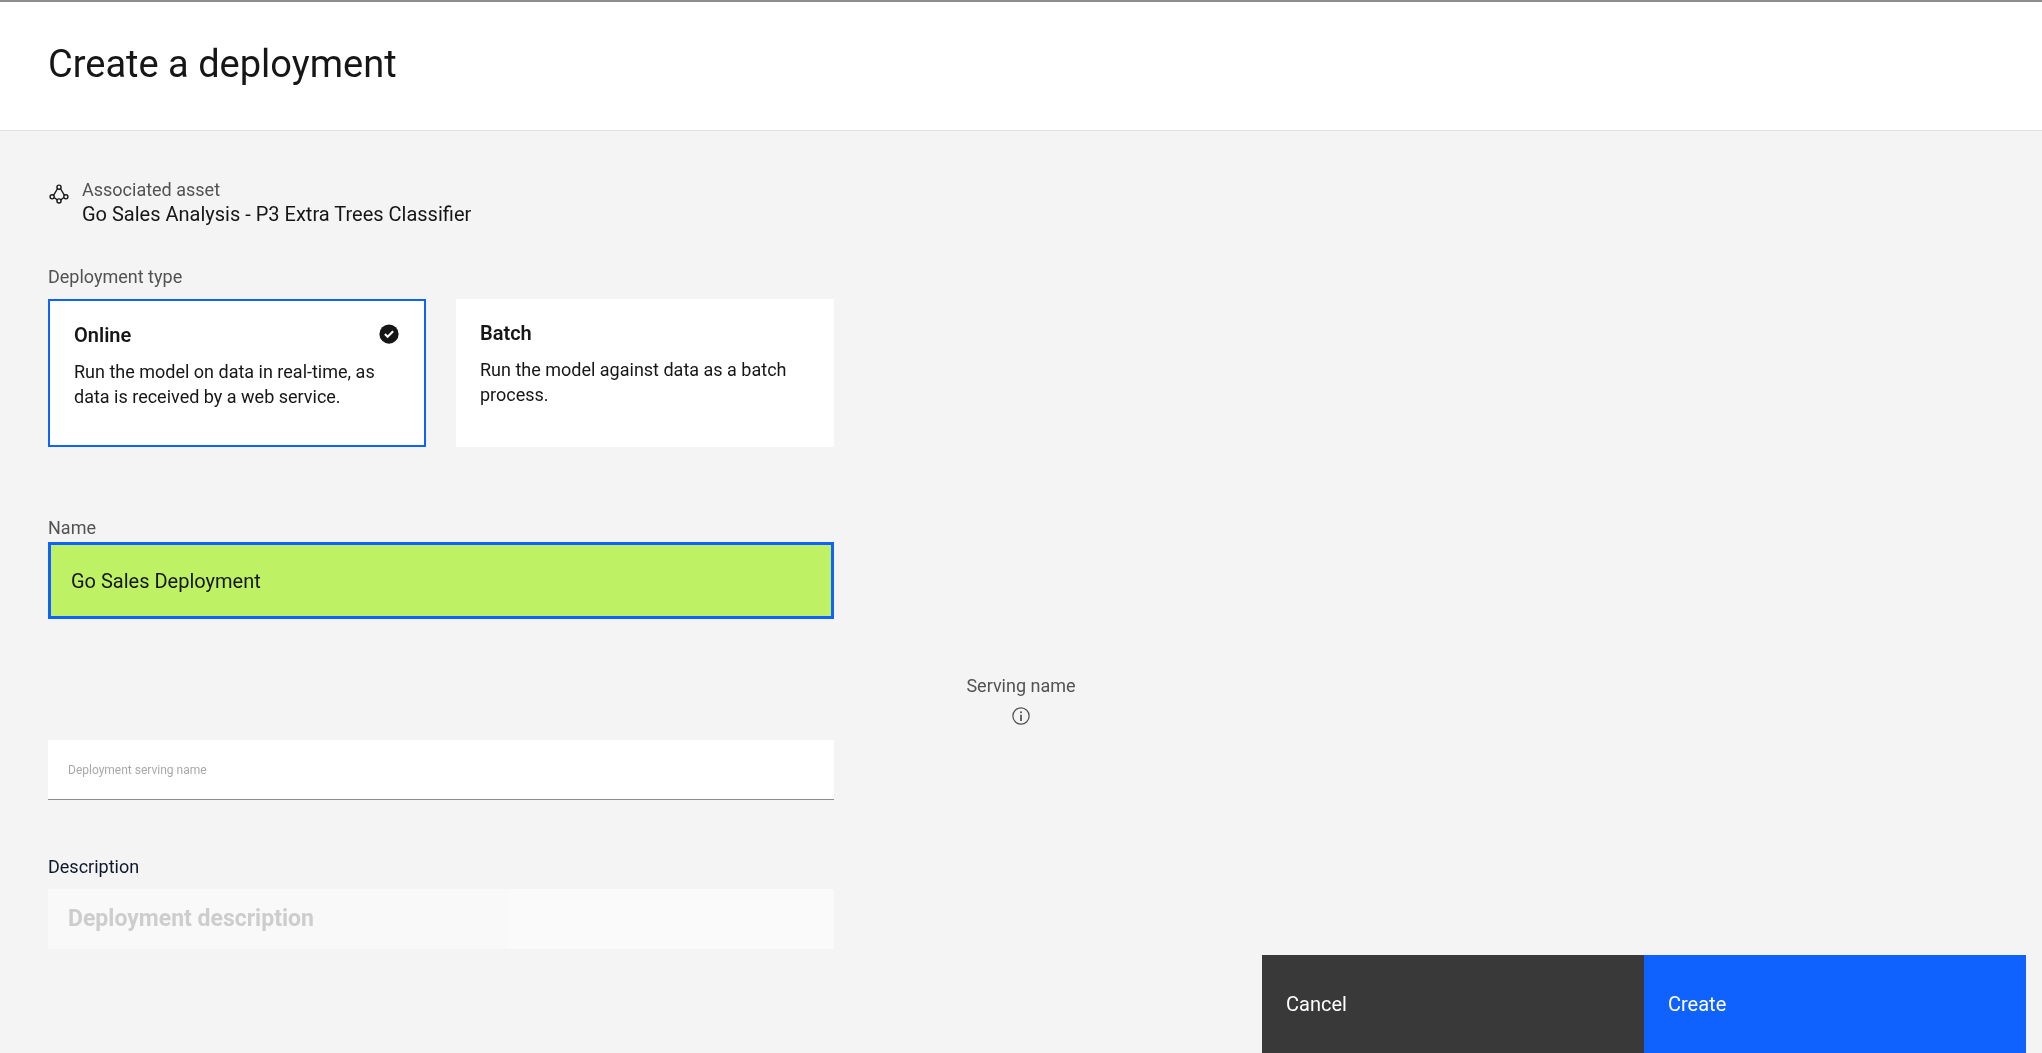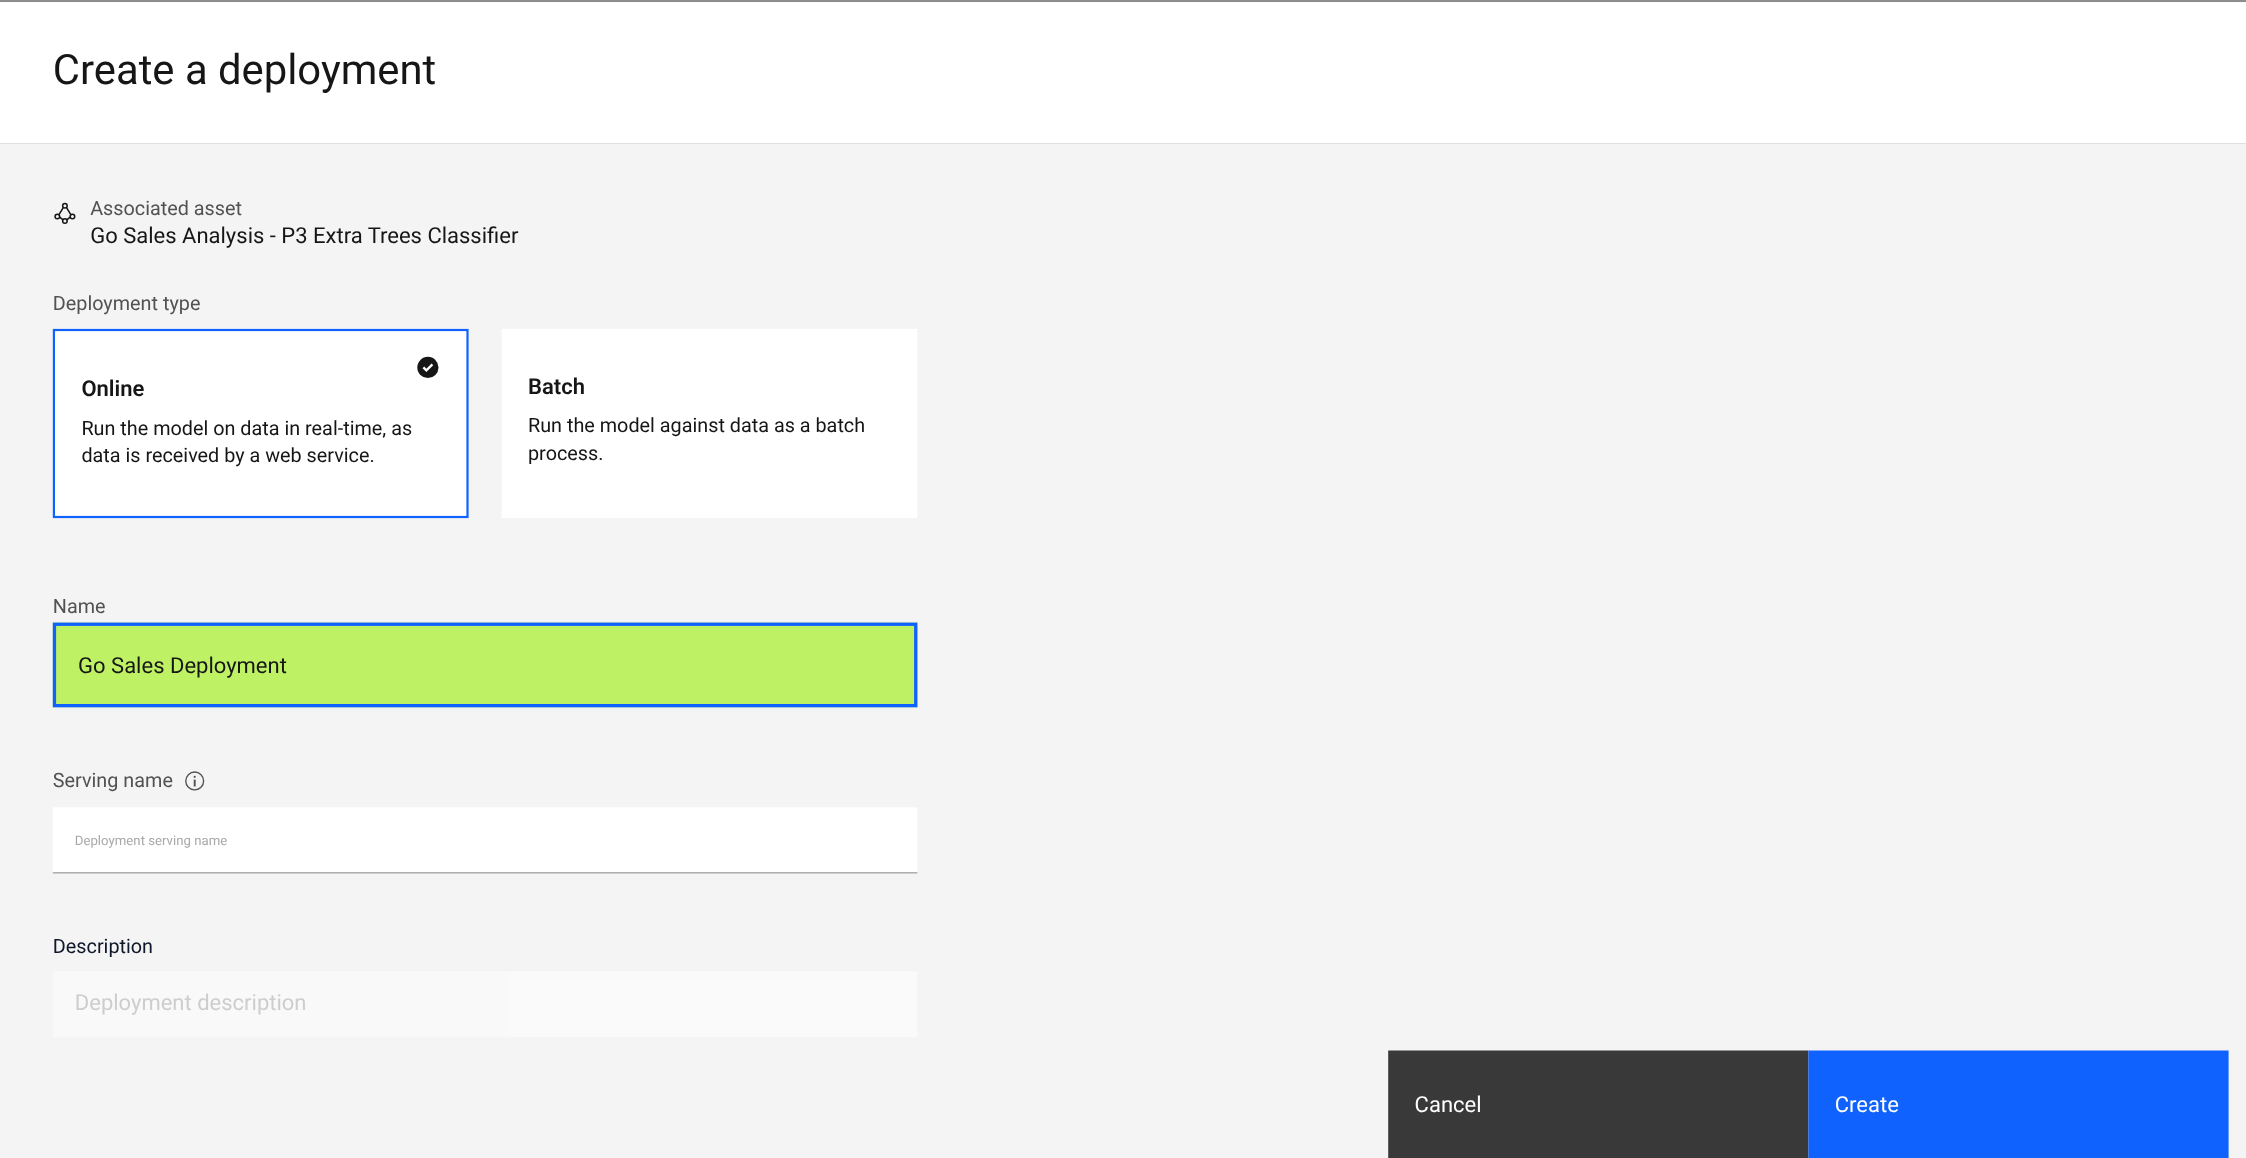--- a/index.html
+++ b/index.html
@@ -58,23 +58,23 @@
       color: #525252;
       margin-bottom: 12px;
     }
     .card-row {
       display: flex;
       gap: 30px;
       margin-bottom: 70px;
     }
     .card {
       background: #ffffff;
-      padding: 40px 24px;
+      padding: 22px 24px;
       width: 378px;
-      height: 172px;
+      height: 148px;
       cursor: pointer;
       position: relative;
     }
     .card.selected {
       border: 2px solid #0f62fe;
     }
     .card-title {
       font-size: 20px;
       font-weight: 600;
       margin-bottom: 12px;
@@ -107,20 +107,21 @@
       font-family: inherit;
     }
     .name-section {
       margin-bottom: 56px;
     }
     .serving-label-row {
       display: flex;
       align-items: center;
       gap: 10px;
       margin-bottom: 14px;
+      flex-direction: column;
     }
     .serving-label {
       font-size: 18px;
       color: #525252;
     }
     .info-icon {
       display: inline-flex;
       align-items: center;
       justify-content: center;
     }
@@ -146,26 +147,27 @@
       font-size: 18px;
       color: #0f172a;
       margin-bottom: 12px;
     }
     .desc-input {
       width: 786px;
       height: 60px;
       border: none;
       background: #ffffff;
       padding: 16px 20px 0 20px;
-      font-size: 20px;
+      font-size: 23px;
       color: #737373;
       font-family: inherit;
       outline: none;
       opacity: 0.5;
       resize: none;
+      font-weight: bold;
     }
     .desc-input::placeholder {
       color: #a8a8a8;
     }
     .desc-section {
       position: relative;
     }
     .footer {
       position: absolute;
       bottom: 0;

